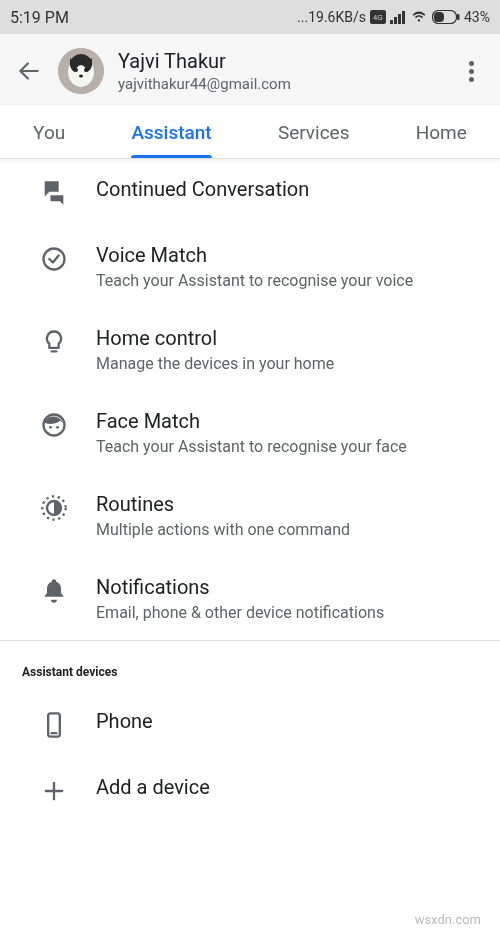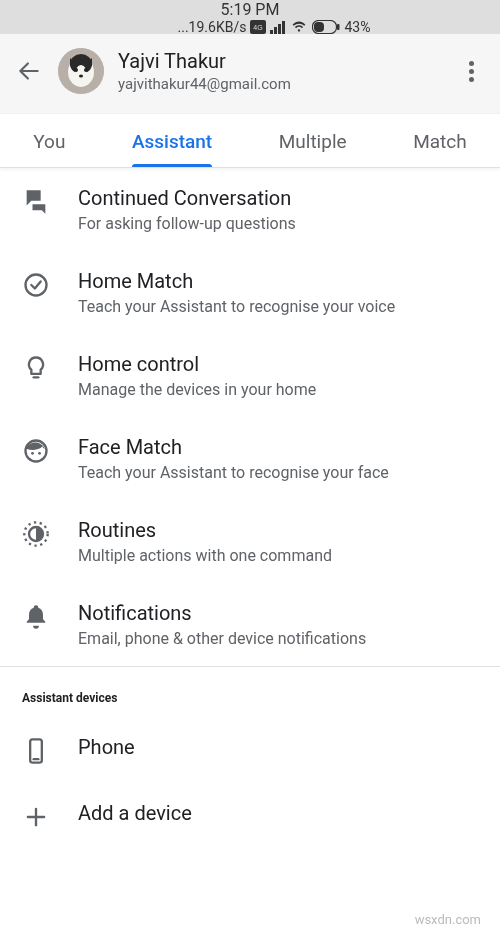--- a/index.html
+++ b/index.html
@@ -5,25 +5,25 @@
   * { box-sizing: border-box; margin: 0; padding: 0; }
   body {
     width: 500px; height: 933px;
     font-family: Roboto, Arial, sans-serif;
     background: #fff; color: #202124;
     overflow: hidden; position: relative;
   }
   .statusbar {
     height: 34px; background: #dedede;
     display: flex; align-items: center; justify-content: space-between;
-    padding: 0 10px; font-size: 16px; color: #333; flex-direction: column;
+    padding: 0 10px; font-size: 16px; color: #333;
   }
   .statusbar .right { display: flex; align-items: center; gap: 4px; font-size: 14px; margin-left: 48px; }
   .appbar {
-    display: flex; align-items: center; padding: 14px 14px 19px 14px;
+    display: flex; align-items: center; padding: 14px 14px 10px 14px;
     background: #f6f6f6; border-bottom: 1px solid #f0f0f0;
   }
   .back-btn { width: 30px; height: 30px; display:flex; align-items:center; justify-content:center; cursor:pointer; }
   .avatar {
     width: 46px; height: 46px; border-radius: 50%; overflow:hidden;
     margin-left: 14px; margin-right: 14px; background:#ccc;
     display:flex; align-items:center; justify-content:center;
   }
   .avatar svg { width:100%; height:100%; }
   .user-block { flex:1; }
@@ -36,21 +36,21 @@
     border-bottom:1px solid #e0e0e0; box-shadow: 0 2px 3px rgba(0,0,0,0.05);
   }
   .tab { padding: 16px 10px 14px; font-size:19px; color:#5f6368; cursor:pointer; position:relative; }
   .tab.active { color:#1a73e8; font-weight:500; }
   .tab.active::after {
     content:""; position:absolute; bottom:0; left:10%; right:10%;
     height:3px; background:#1a73e8; border-radius:3px 3px 0 0;
   }
   .list { }
   .row {
-    display:flex; align-items:flex-start; padding: 18px 22px; cursor:pointer;
+    display:flex; align-items:flex-start; padding: 18px 40px; cursor:pointer;
   }
   .row .ic { width:30px; margin-right:26px; margin-top:2px; color:#5f6368; flex-shrink:0; }
   .row .txt { flex:1; }
   .row .title { font-size:20px; color:#202124; line-height:1.2; }
   .row .sub { font-size:16px; color:#5f6368; margin-top:4px; }
   .section-header { font-size:12px; font-weight:700; padding: 24px 22px 12px; }
   .divider { height:1px; background:#e0e0e0; }
   .watermark {
     position:absolute; bottom:6px; right:19px; font-size:13px; color:#bbb;
   }
@@ -111,47 +111,46 @@
   <div class="more-btn">
     <span></span>
       <span></span>
       <span></span>
   </div>
 </div>
 
 <div class="tabs">
   <div class="tab"><span>You</span></div>
   <div class="tab active"><span>Assistant</span></div>
-  <div class="tab"><span>Multiple</span></div>
-  <div class="tab"><span>Match</span></div>
+  <div class="tab"><span>Services</span></div>
+  <div class="tab"><span>Home</span></div>
 </div>
 
 <div class="list">
 
   <div class="row">
     <div class="ic">
         <svg width="28" height="28" viewBox="0 0 24 24">
           <path fill="#5f6368" d="M4 2h12v9H8l-4 4V2zm5 12h11v8l-3-3H9v-5z"></path>
         </svg>
       </div>
     <div class="txt">
       <div class="title">Continued Conversation</div>
-      <div class="sub">For asking follow-up questions</div>
     </div>
   </div>
 
   <div class="row">
     <div class="ic">
         <svg width="28" height="28" viewBox="0 0 24 24">
           <circle cx="12" cy="12" r="9" fill="none" stroke="#5f6368" stroke-width="2"></circle>
           <path fill="none" stroke="#5f6368" stroke-width="2" stroke-linecap="round" stroke-linejoin="round" d="M8 12l3 3 5-6"></path>
         </svg>
       </div>
     <div class="txt">
-      <div class="title">Home Match</div>
+      <div class="title">Voice Match</div>
       <div class="sub">Teach your Assistant to recognise your voice</div>
     </div>
   </div>
 
   <div class="row">
     <div class="ic">
         <svg width="28" height="28" viewBox="0 0 24 24">
           <path fill="none" stroke="#5f6368" stroke-width="2" stroke-linejoin="round" d="M12 3a6 6 0 00-4 10.5V17h8v-3.5A6 6 0 0012 3z"></path>
           <line x1="10" y1="20" x2="14" y2="20" stroke="#5f6368" stroke-width="2" stroke-linecap="round"></line>
         </svg>

